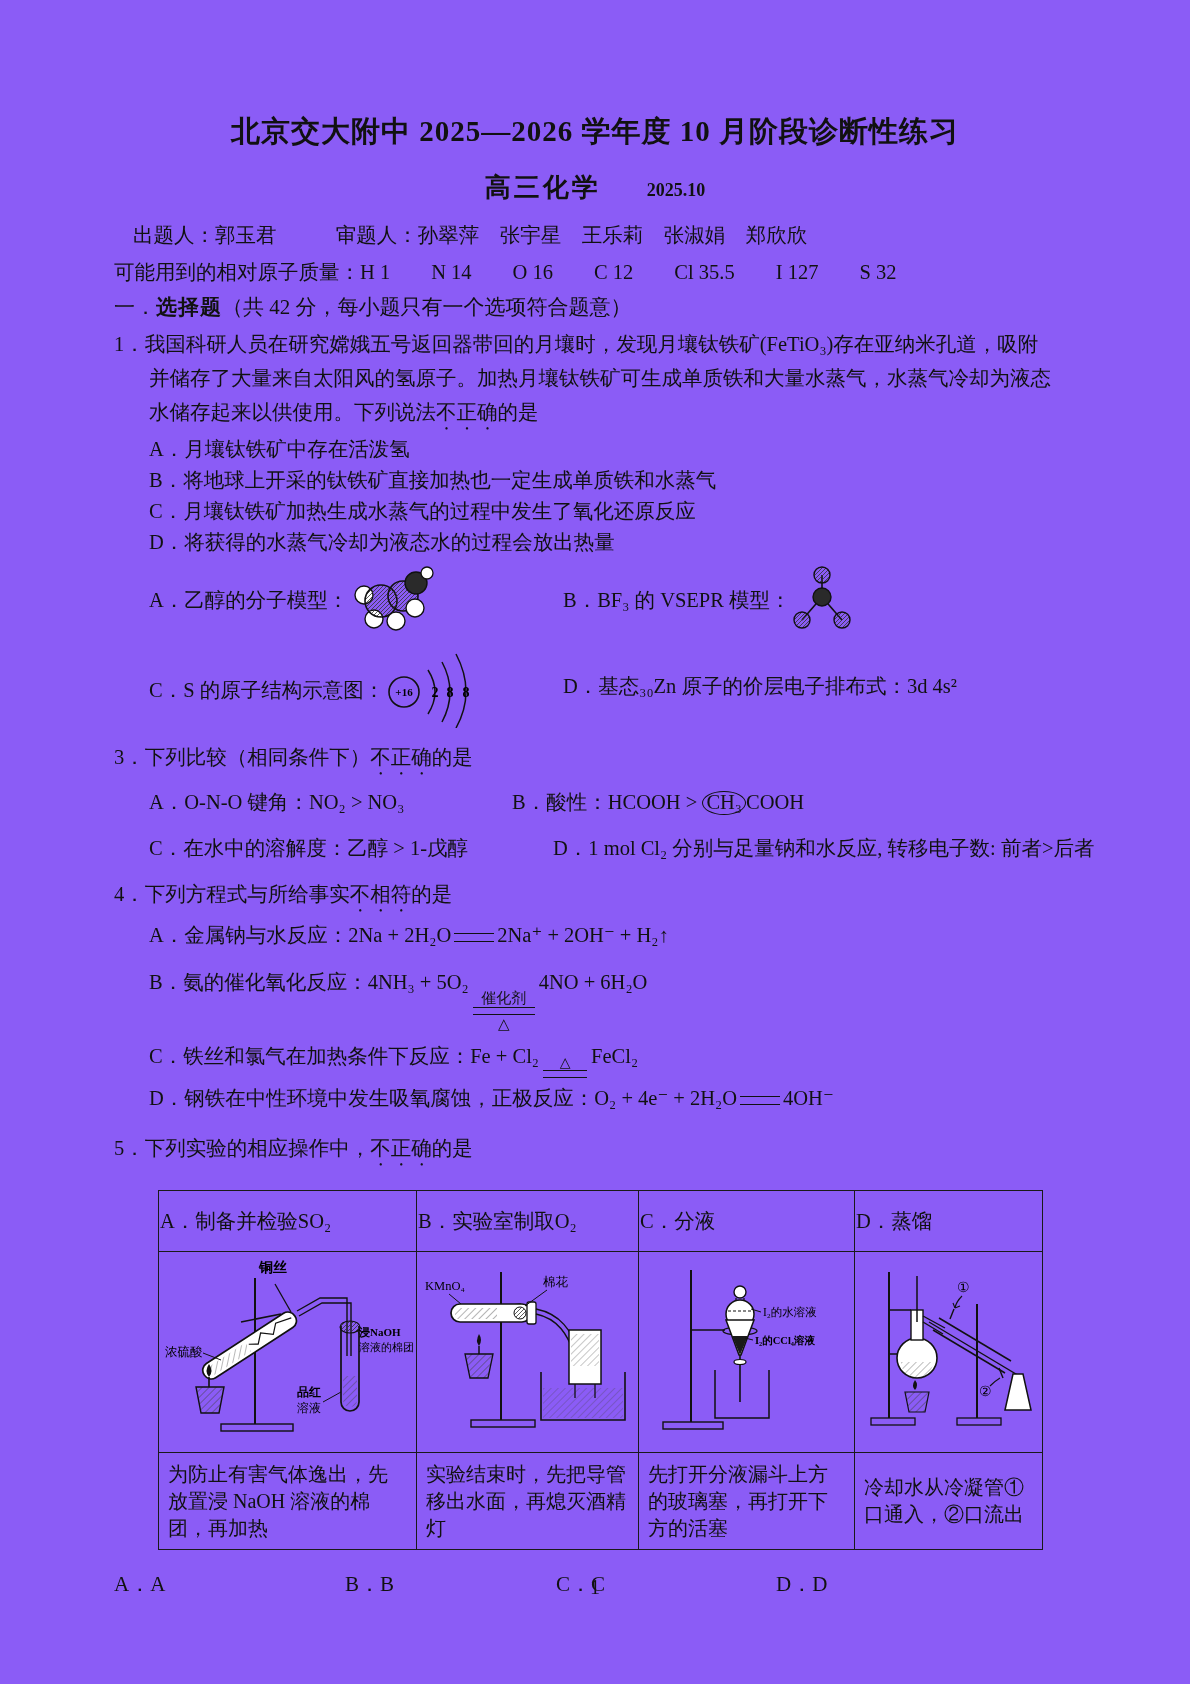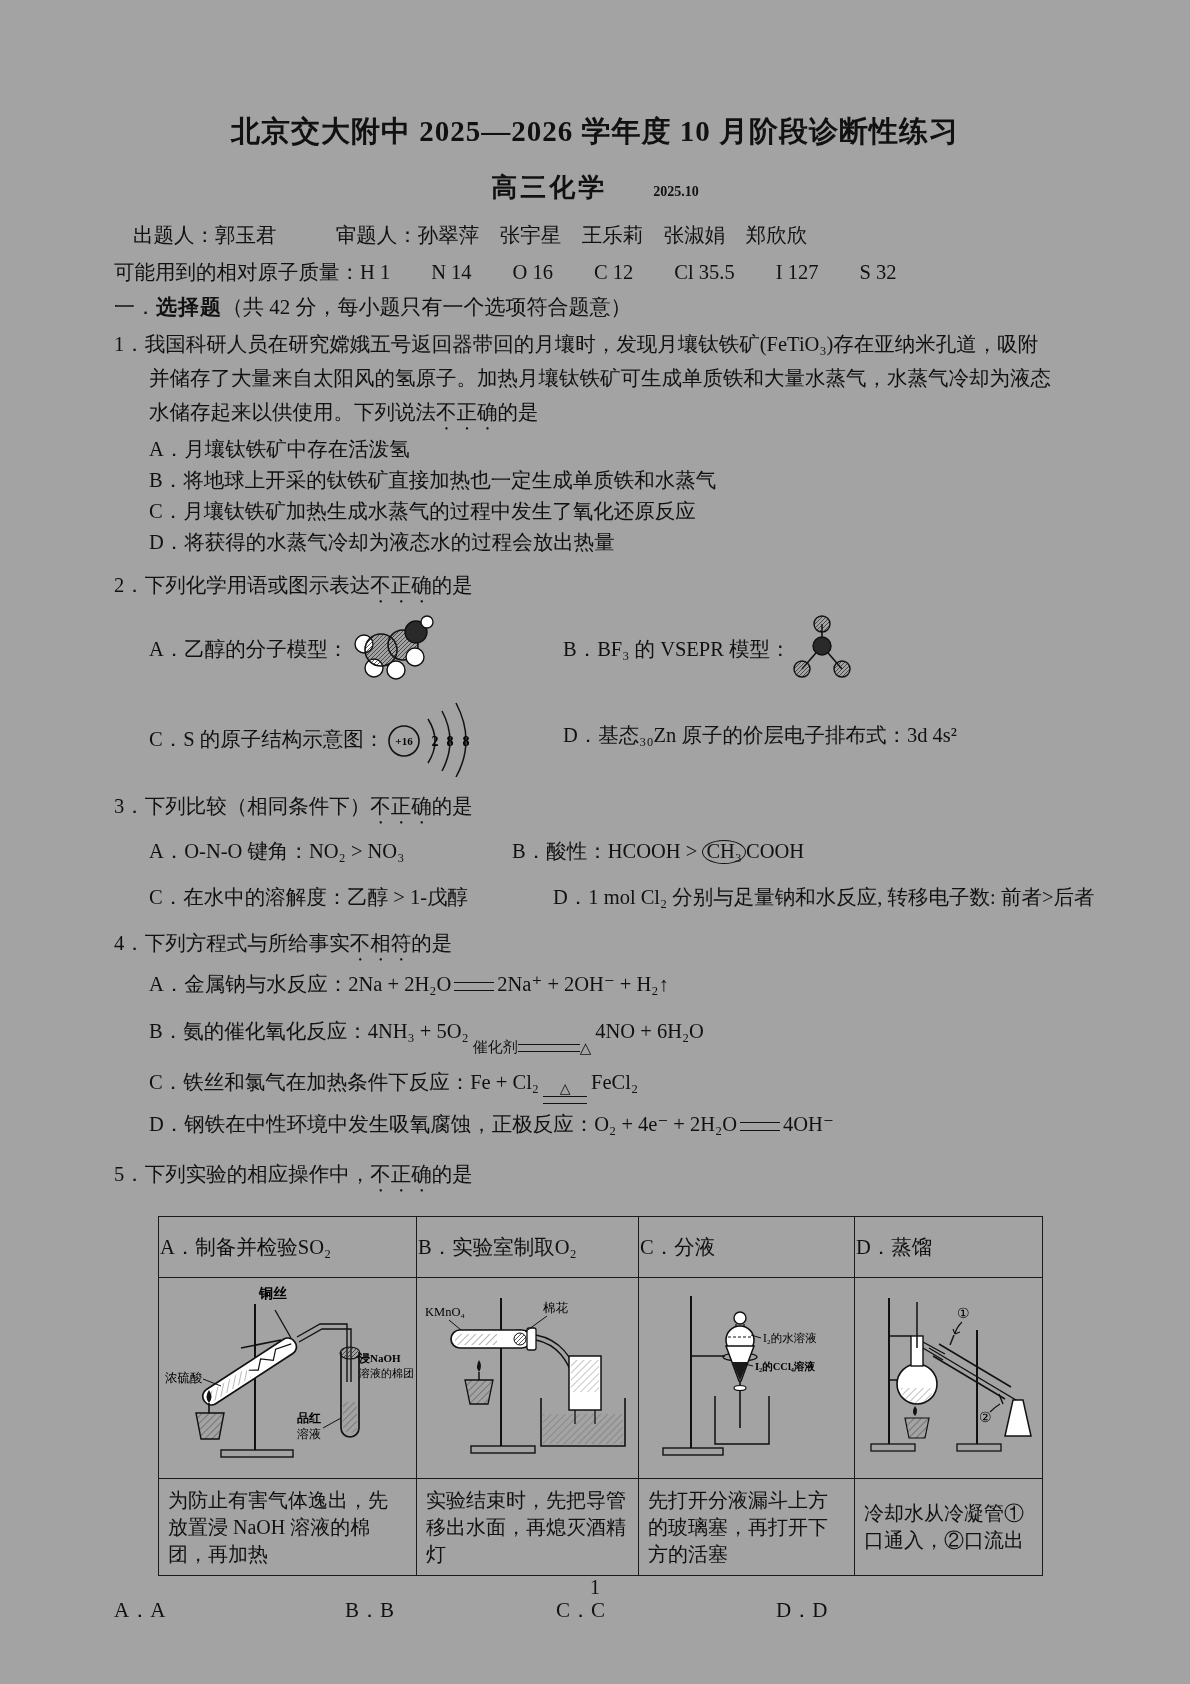--- a/index.html
+++ b/index.html
@@ -1,41 +1,41 @@
 <!DOCTYPE html>
 <html><head>
 <meta charset="utf-8">
 <style>
   html,body{margin:0;padding:0;background:#888;}
-  .page{width:1190px;height:1684px;margin:0 auto;background:#a3a3a3;position:relative;
+  .page{width:1190px;height:1684px;margin:0 auto;background:#8b5cf6;position:relative;
         font-family:"Liberation Serif","DejaVu Serif",serif;color:#111;overflow:hidden;
         box-sizing:border-box;padding-top:112px;}
   .title{text-align:center;font-size:29px;font-weight:bold;letter-spacing:1px;}
   .subtitle{display:flex;justify-content:center;align-items:baseline;gap:46px;margin-top:18px;}
   .subject{font-size:26px;font-weight:bold;letter-spacing:3px;}
-  .date{font-size:14px;font-weight:bold;}
+  .date{font-size:18px;font-weight:bold;}
   .meta{margin-top:16px;padding-left:133px;font-size:20.5px;}
   .meta .reviewers{margin-left:54px;}
   .masses{margin-top:9px;padding-left:114px;font-size:20.5px;}
   .section{margin-top:7px;padding-left:114px;font-size:21px;}
   .section .sec-bold{font-weight:bold;letter-spacing:1px;}
   .qstem{padding-left:114px;font-size:20.5px;line-height:34px;margin-top:6px;}
   .qcont{padding-left:149px;}
   .opt{padding-left:149px;font-size:20.5px;line-height:31px;}
   .emph{text-emphasis:filled dot;-webkit-text-emphasis:filled dot;
         text-emphasis-position:under right;text-align:right;-webkit-text-emphasis-position:under;}
   .two-col{position:relative;padding-left:149px;font-size:20.5px;}
   .col2{position:absolute;left:563px;top:0;}
   .q3 .col2{left:512px;}
   .q3b .col2{left:553px;}
   .imgrow{display:flex;align-items:center;min-height:84px;}
   .imgrow svg{vertical-align:middle;}
   .dbl{display:inline-block;width:40px;height:7px;border-top:1.7px solid #111;
        border-bottom:1.7px solid #111;vertical-align:middle;margin:0 3px;}
-  .cond{display:inline-flex;flex-direction:row;align-items:center;vertical-align:-14px;margin:0 4px;}
+  .cond{display:inline-flex;flex-direction:column;align-items:center;vertical-align:-14px;margin:0 4px;}
   .cond .ctop{font-size:15px;line-height:17px;}
   .cond .cbar{width:62px;height:6px;border-top:1.6px solid #111;border-bottom:1.6px solid #111;}
   .cond .cbot{font-size:15px;line-height:18px;}
   .cond2{display:inline-flex;flex-direction:column;align-items:center;vertical-align:-4px;margin:0 4px;}
   .cond2 .ctop{font-size:14px;line-height:15px;}
   .cond2 .cbar{width:44px;height:6px;border-top:1.6px solid #111;border-bottom:1.6px solid #111;}
   .circled{display:inline-block;border:1.4px solid #111;border-radius:50%;padding:0 3px 2px 3px;line-height:20px;}
   .extable{border-collapse:collapse;table-layout:fixed;margin:20px 0 0 158px;}
   .extable th,.extable td{border:1.7px solid #1a1a1a;font-weight:normal;}
   .extable th{font-size:20.5px;height:58px;text-align:left;}
@@ -83,23 +83,20 @@
   <div class="qstem">1．我国科研人员在研究嫦娥五号返回器带回的月壤时，发现月壤钛铁矿(FeTiO₃)存在亚纳米孔道，吸附</div>
   <div class="qstem qcont" style="margin-top:0">并储存了大量来自太阳风的氢原子。加热月壤钛铁矿可生成单质铁和大量水蒸气，水蒸气冷却为液态</div>
   <div class="qstem qcont" style="margin-top:0">
     <span>水储存起来以供使用。下列说法</span><span class="emph">不正确</span><span>的是</span>
   </div>
   <div class="opt">A．月壤钛铁矿中存在活泼氢</div>
   <div class="opt">B．将地球上开采的钛铁矿直接加热也一定生成单质铁和水蒸气</div>
   <div class="opt">C．月壤钛铁矿加热生成水蒸气的过程中发生了氧化还原反应</div>
   <div class="opt">D．将获得的水蒸气冷却为液态水的过程会放出热量</div>
 
-  <div class="qstem" style="margin-top:10px">
-    <span>2．下列化学用语或图示表达</span><span class="emph">不正确</span><span>的是</span>
-  </div>
   <div class="two-col" style="min-height:88px">
     <span class="imgrow">
       <span>A．乙醇的分子模型：</span>
       <svg width="95" height="78" viewBox="0 0 95 78">
         <circle cx="16" cy="34" r="9" fill="#fff" stroke="#111" stroke-width="1.4"></circle>
         <circle cx="26" cy="58" r="9" fill="#fff" stroke="#111" stroke-width="1.4"></circle>
         <circle cx="33" cy="40" r="16" fill="url(#hatch2)" stroke="#111" stroke-width="1.6"></circle>
         <circle cx="55" cy="35" r="15" fill="url(#hatch2)" stroke="#111" stroke-width="1.6"></circle>
         <circle cx="68" cy="22" r="11" fill="#2a2a2a" stroke="#111" stroke-width="1.4"></circle>
         <circle cx="79" cy="12" r="6" fill="#fff" stroke="#111" stroke-width="1.3"></circle>

